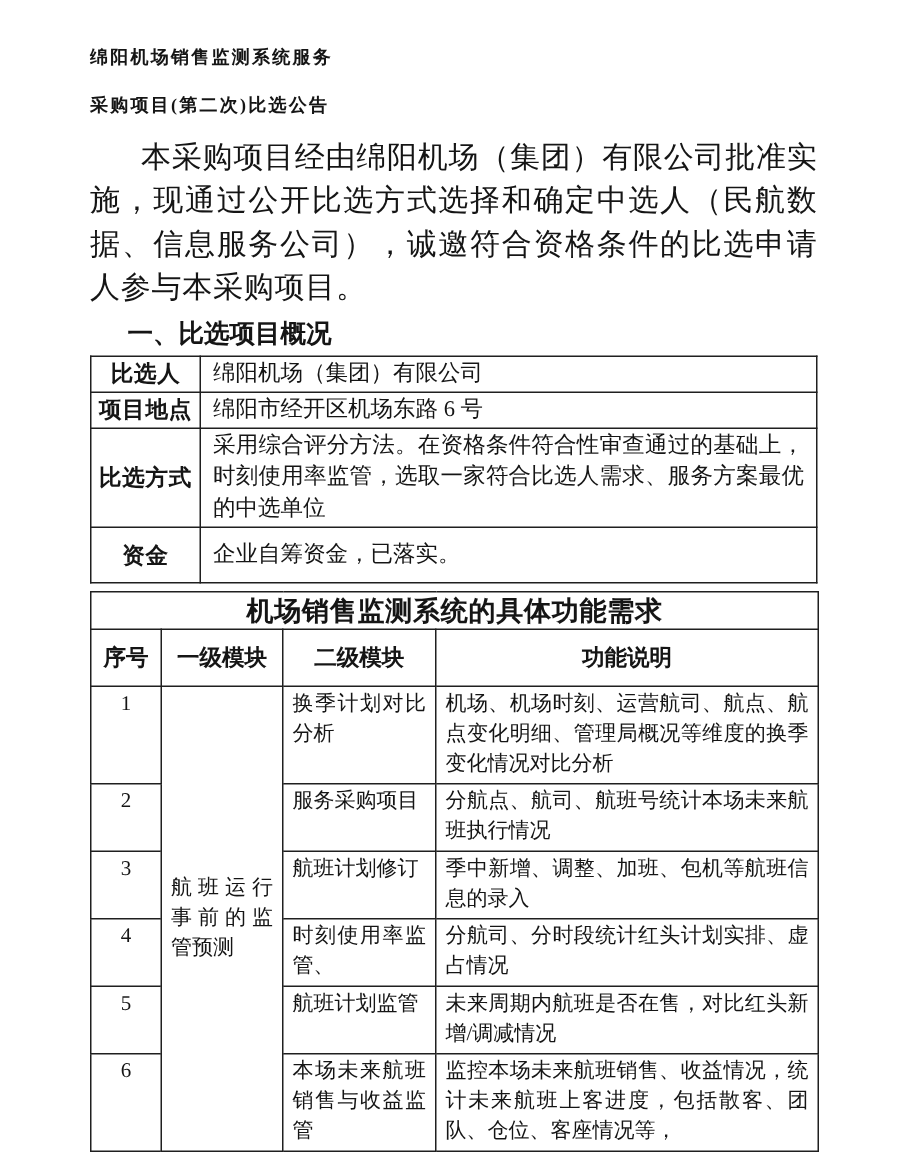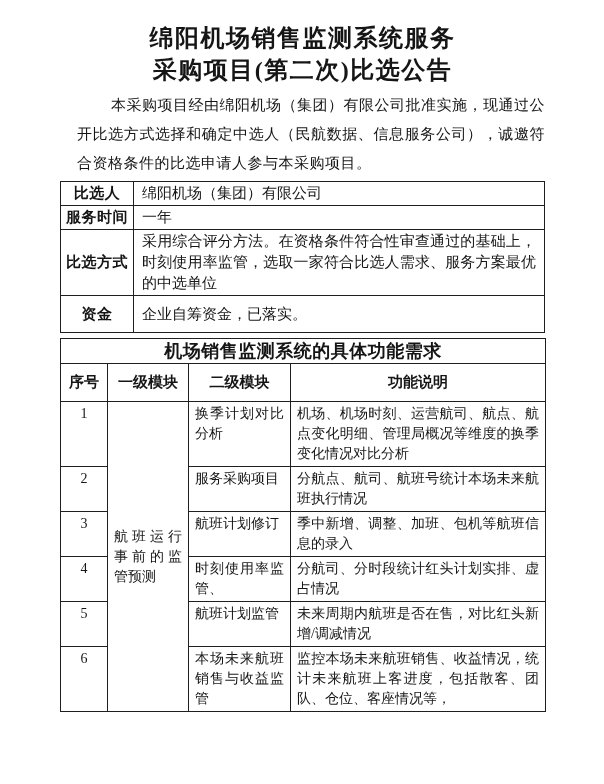--- a/index.html
+++ b/index.html
@@ -14,29 +14,29 @@
   }
   .page {
     box-sizing: border-box;
     width: 604px;
     height: 784px;
     padding: 14px 59px 0 60px;
     overflow: hidden;
   }
   .title {
     margin: 8px 0 0 0;
-    text-align: center;
-    font-size: 24px;
+    text-align: left;
+    font-size: 12px;
     font-weight: bold;
     line-height: 32px;
     letter-spacing: 1.5px;
   }
   .intro {
-    margin: 5px 0 0 17px;
-    font-size: 15px;
+    margin: 5px 0 0 0;
+    font-size: 20px;
     line-height: 29px;
     text-align: justify;
     text-indent: 34px;
     letter-spacing: 0.5px;
   }
   .sec-heading {
     margin: 5px 0 0 25px;
     font-family: "Liberation Sans", "DejaVu Sans", sans-serif;
     font-size: 17px;
     font-weight: bold;
@@ -112,30 +112,31 @@
 
 <div class="page">
 
   <div class="title">
     <div>绵阳机场销售监测系统服务</div>
     <div>采购项目(第二次)比选公告</div>
   </div>
 
   <p class="intro">本采购项目经由绵阳机场（集团）有限公司批准实施，现通过公开比选方式选择和确定中选人（民航数据、信息服务公司），诚邀符合资格条件的比选申请人参与本采购项目。</p>
 
+  <div class="sec-heading">一、比选项目概况</div>
 
   <table class="t1">
     <tbody>
       <tr class="single">
         <th class="flabel">比选人</th>
         <td class="fvalue">绵阳机场（集团）有限公司</td>
       </tr>
       <tr class="single">
-        <th class="flabel">服务时间</th>
-        <td class="fvalue">一年</td>
+        <th class="flabel">项目地点</th>
+        <td class="fvalue">绵阳市经开区机场东路 6 号</td>
       </tr>
       <tr>
         <th class="flabel">比选方式</th>
         <td class="fvalue">采用综合评分方法。在资格条件符合性审查通过的基础上，时刻使用率监管，选取一家符合比选人需求、服务方案最优的中选单位</td>
       </tr>
       <tr class="funds">
         <th class="flabel">资金</th>
         <td class="fvalue">企业自筹资金，已落实。</td>
       </tr>
     </tbody>

